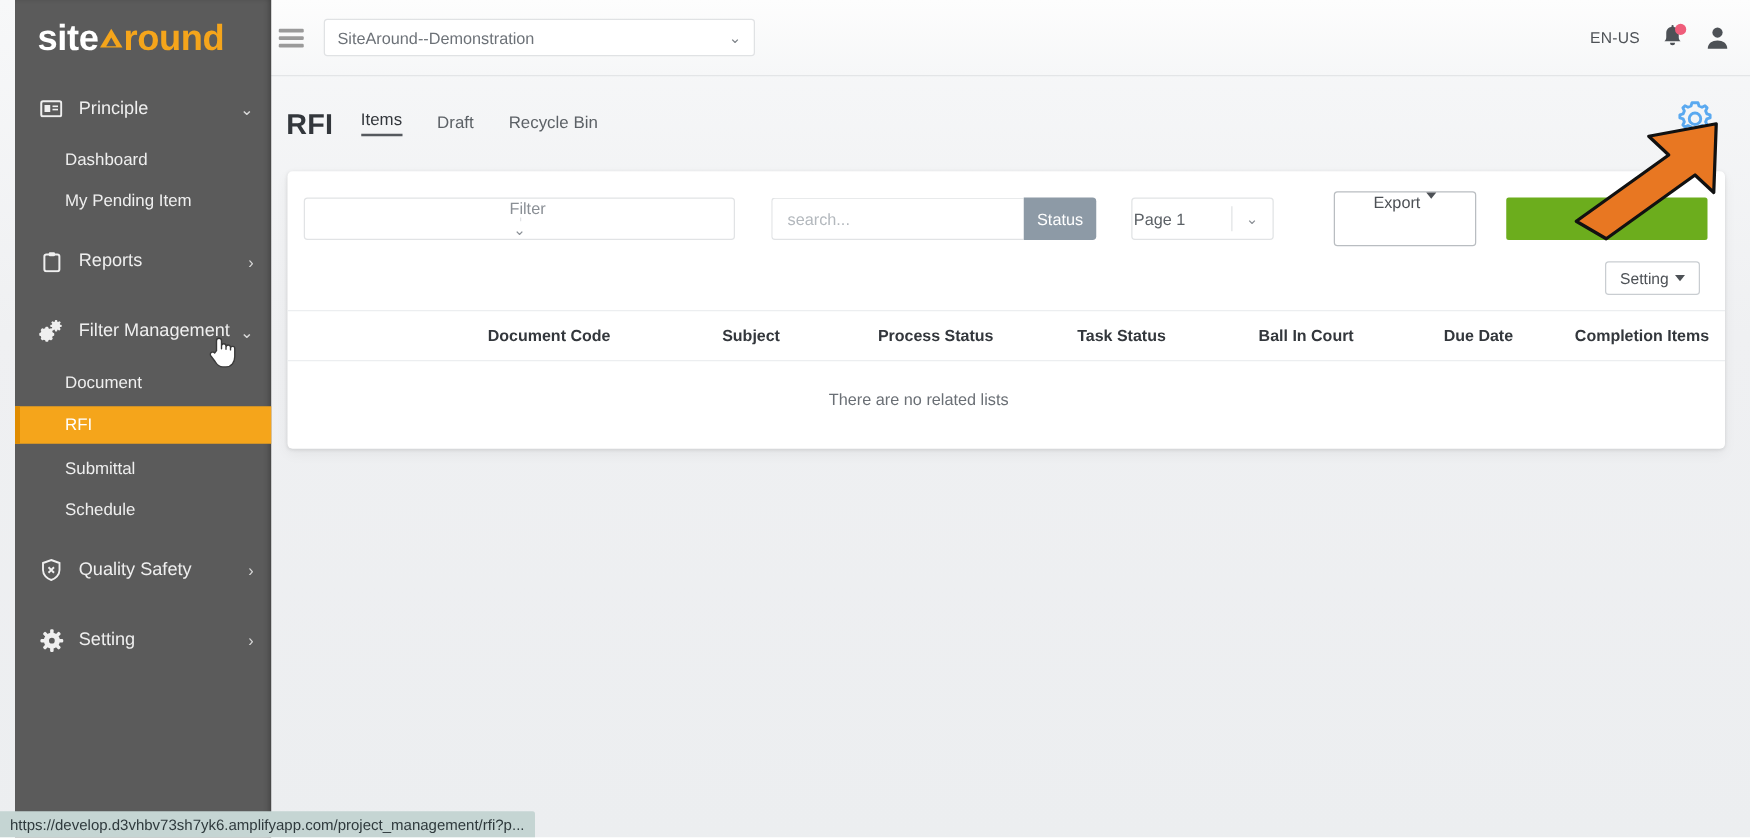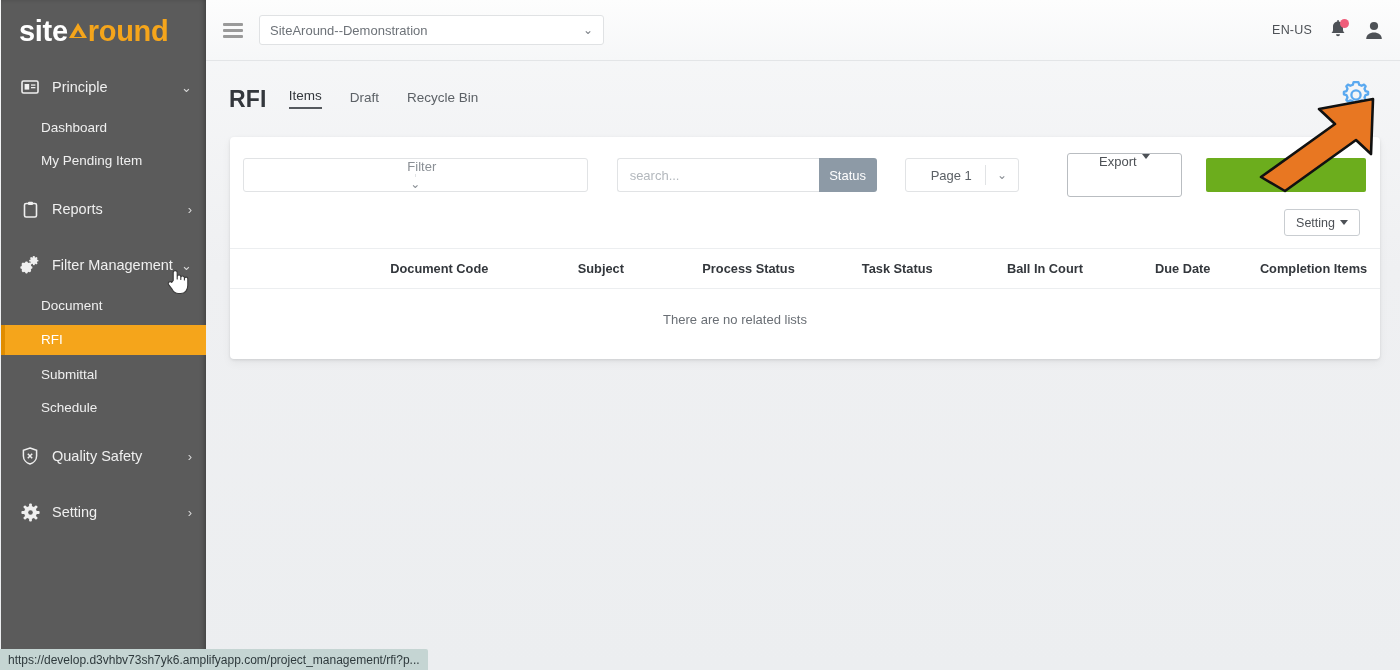--- a/index.html
+++ b/index.html
@@ -10,21 +10,21 @@
     background: #ffffff;
   }
   #app {
     position: relative;
     width: 1400px; height: 670px;
     background: linear-gradient(180deg,#f7f8f9 0%, #eff0f2 40%, #eceef0 100%);
   }
 
   
   #sidebar {
-    position: absolute; left: 1px; top: 0;
+    position: absolute; left: 12px; top: 0;
     width: 205px; height: 670px;
     background: #5b5b5b;
     box-shadow: inset -3px 0 6px -3px rgba(0,0,0,.45);
     z-index: 5;
   }
   .logo-wrap {
     height: 62px;
     display: flex; align-items: center;
     padding-left: 18px;
   }
@@ -245,21 +245,21 @@
     width: 58px; height: 34px;
     background: #8d9aa6;
     color: #fff;
     border: none;
     border-radius: 0 3px 3px 0;
     font-size: 13px;
     font-family: "Liberation Sans", sans-serif;
     cursor: pointer;
   }
 
-  .page-fld { width: 118px; margin-left: 28px; padding-left: 25px; }
+  .page-fld { width: 118px; margin-left: 28px; padding-left: 1px; }
   .page-fld .txt { flex: 1; color: #5c6166; }
   .page-fld .divbar { width: 1px; height: 20px; background: #e1e3e5; margin-right: 11px; }
   .page-fld .chev { margin-right: 11px; color: #8a8f95; font-size: 12px; }
 
   .btn-export {
     width: 119px; height: 44px;
     margin-left: 48px;
     border: 1px solid #b9bdc1;
     border-radius: 3px;
     background: #fff;

